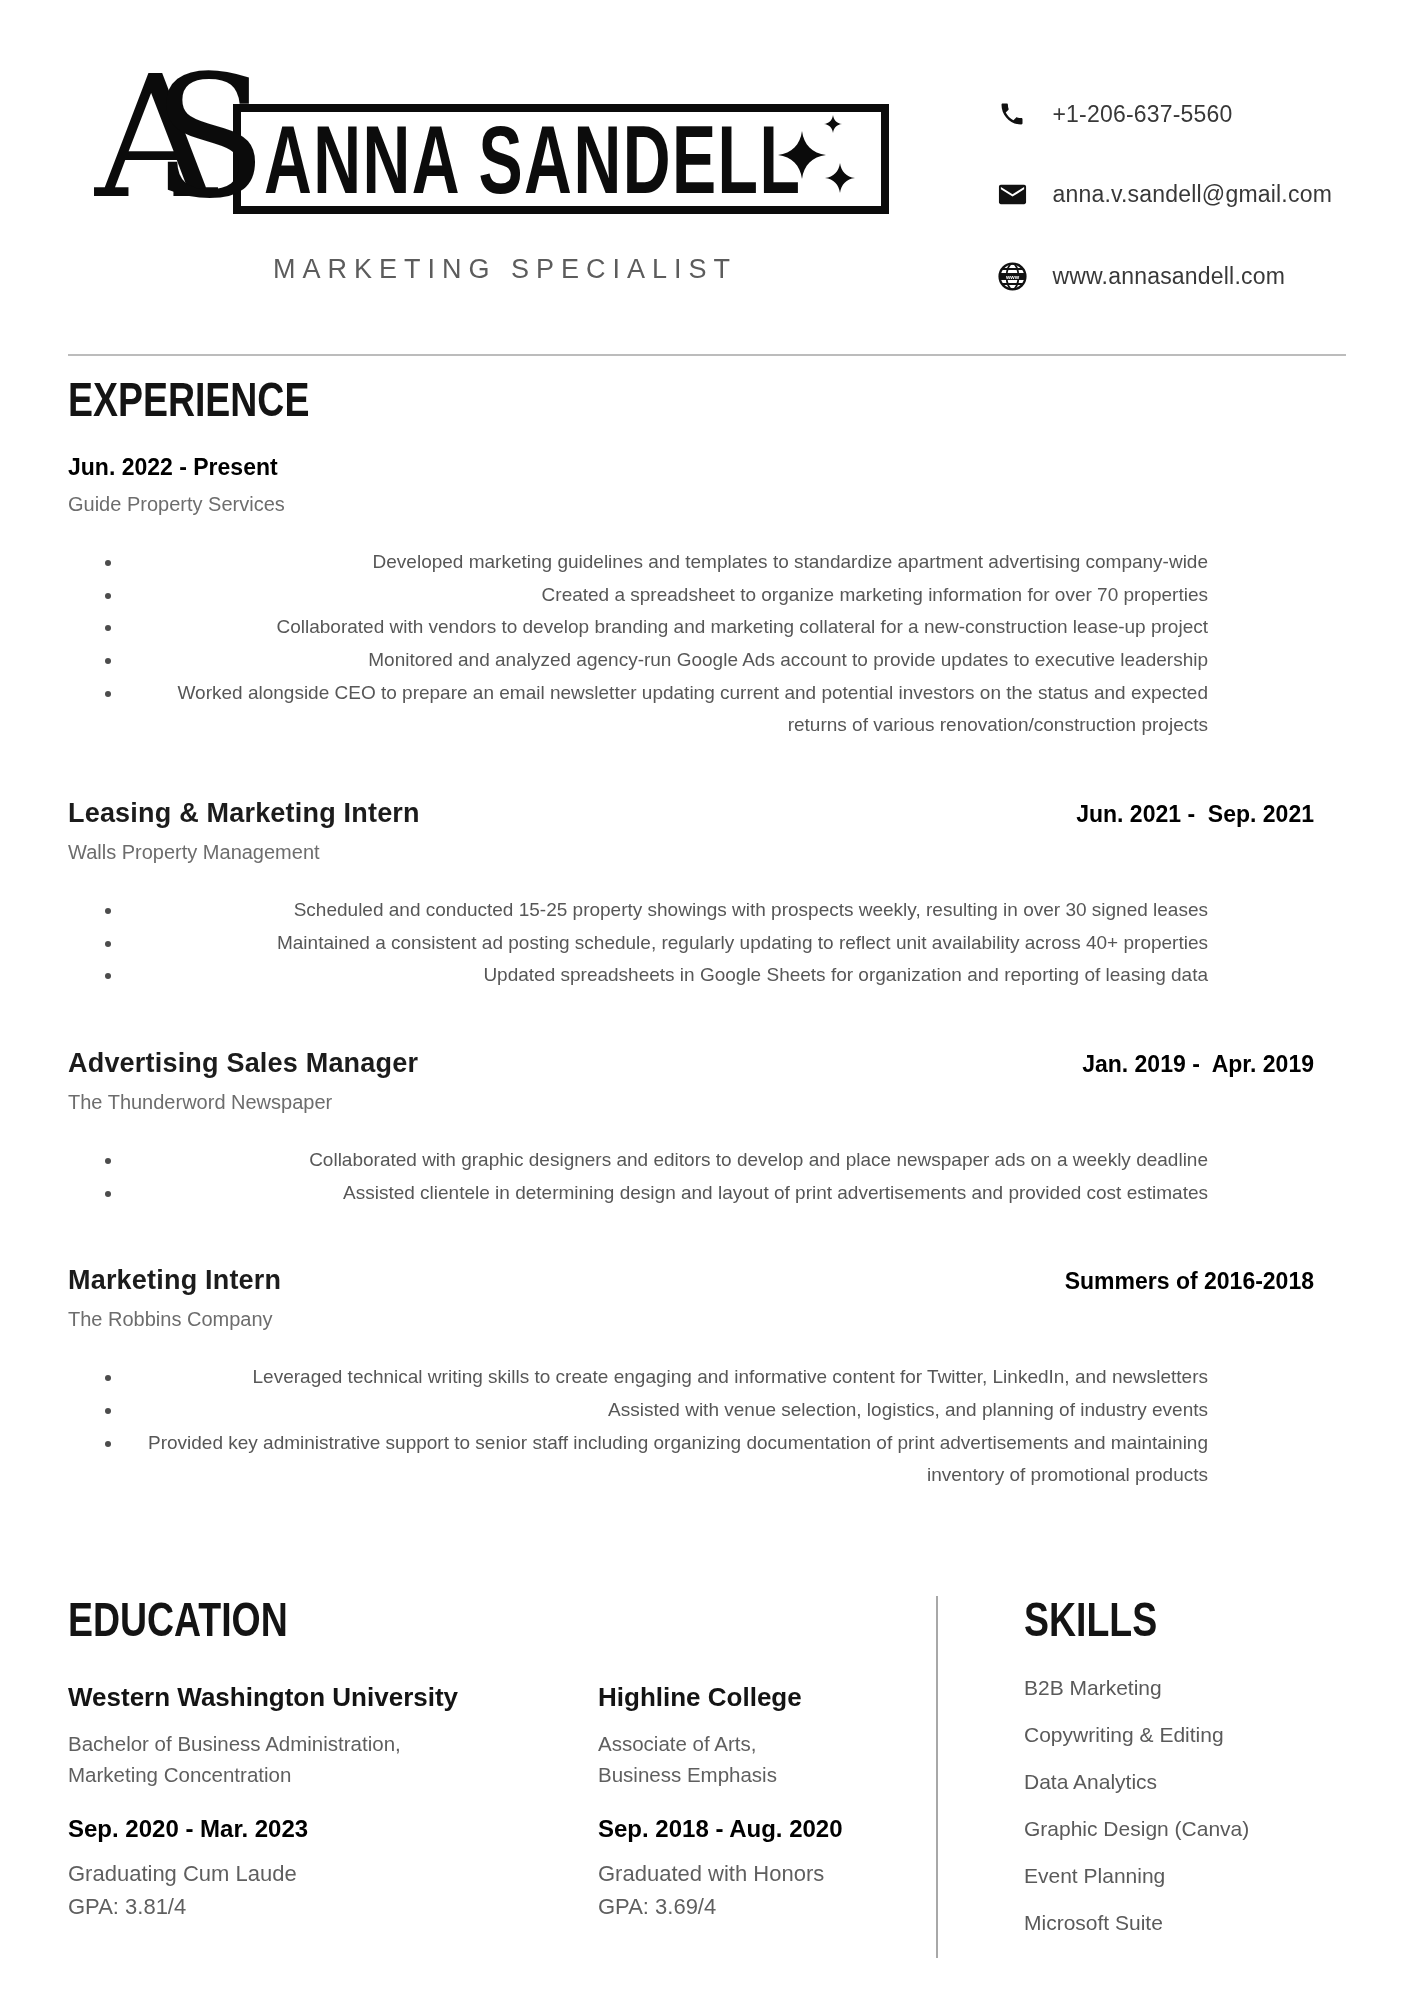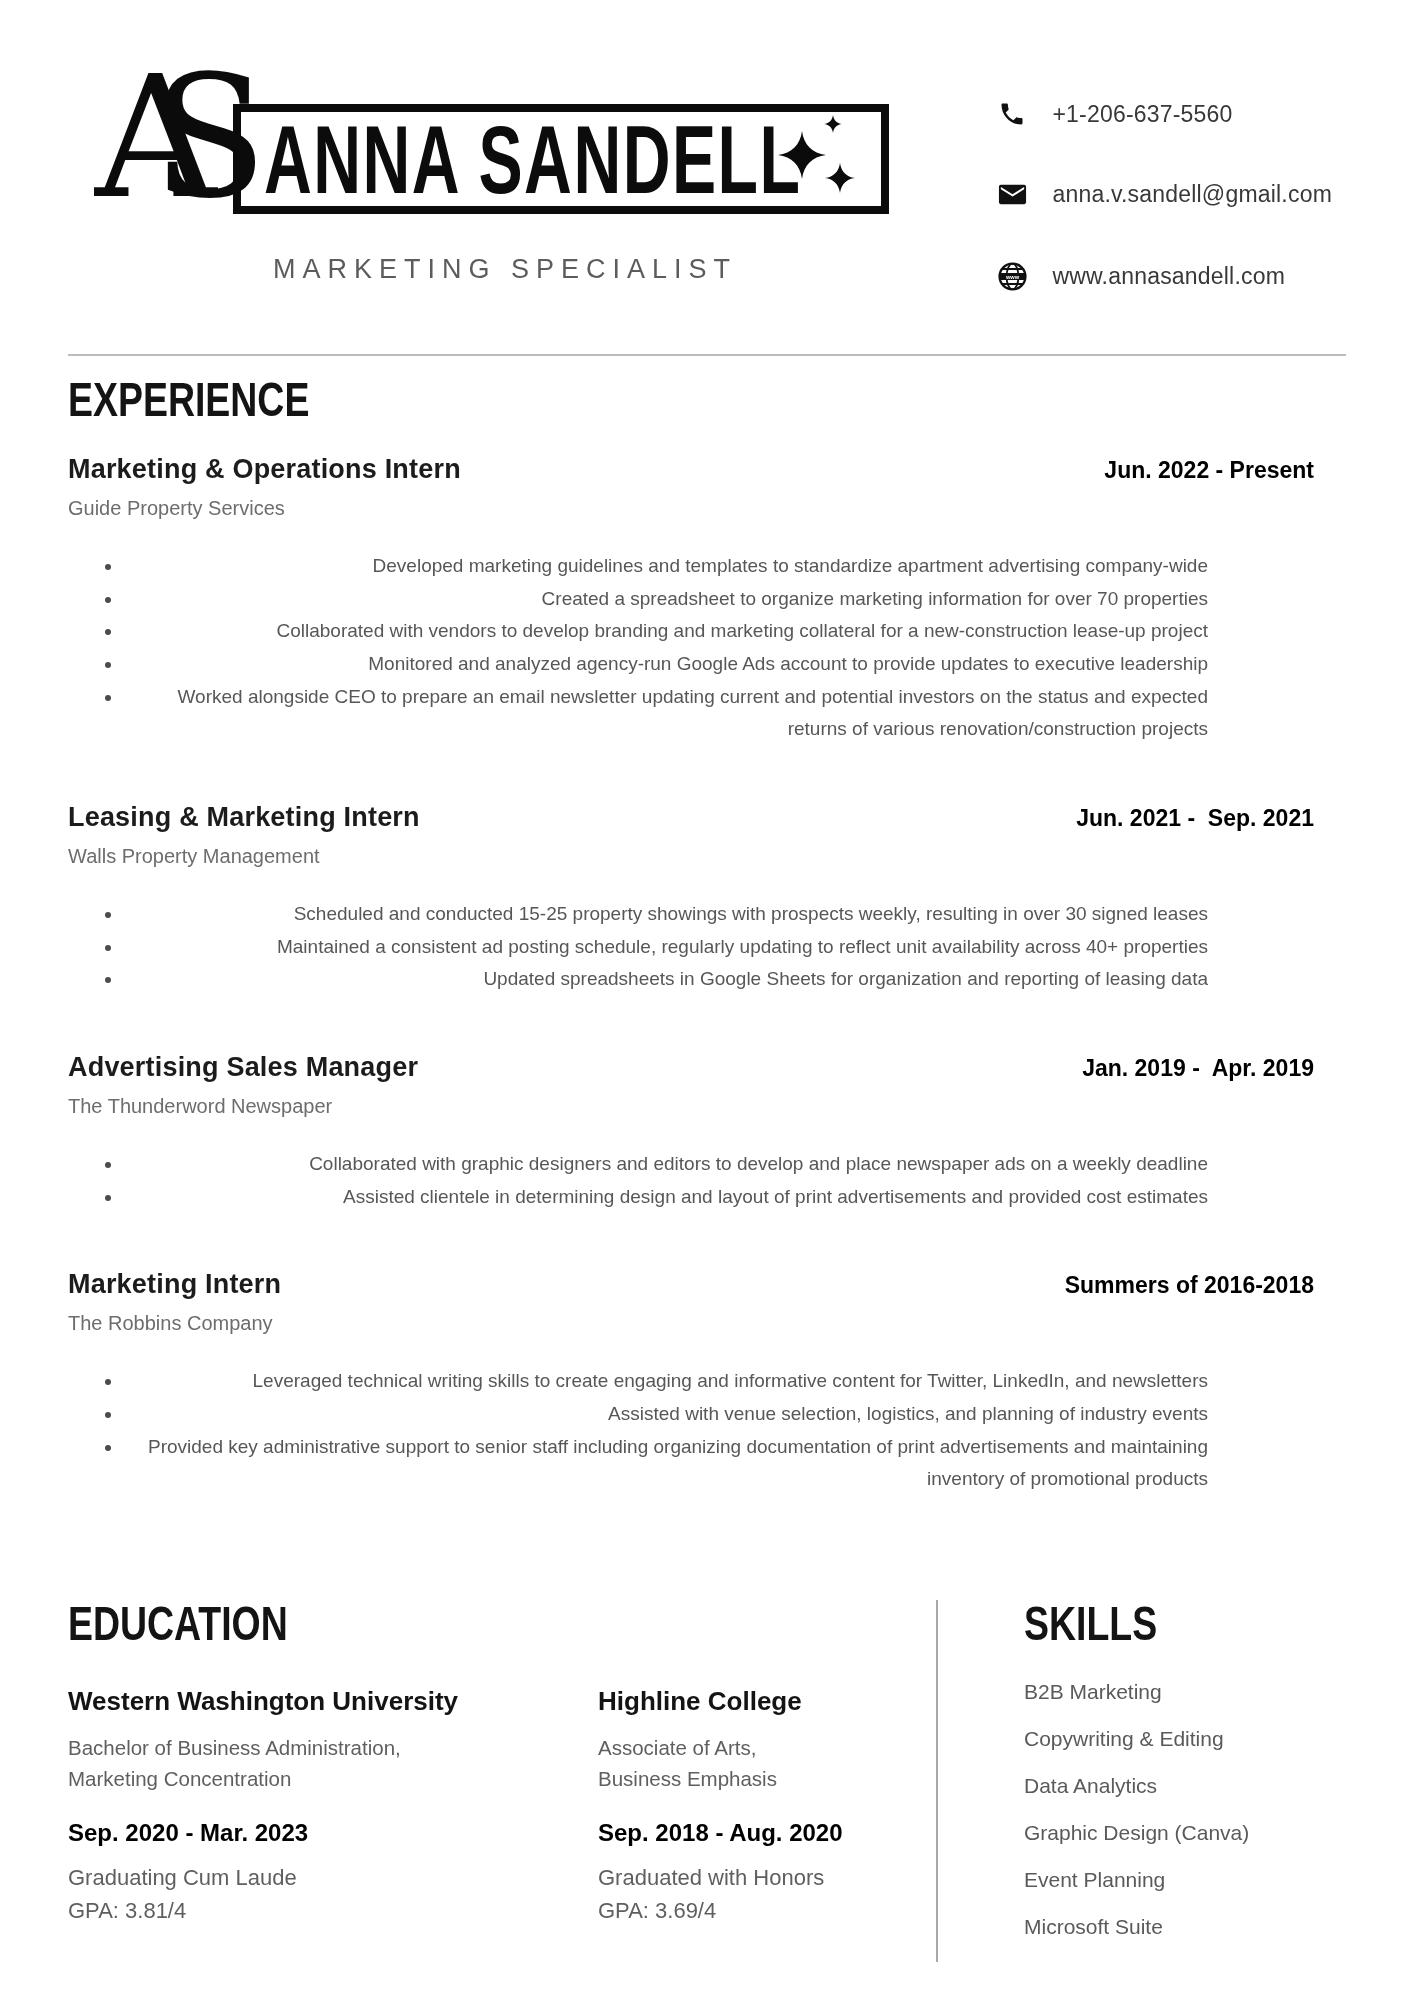--- a/index.html
+++ b/index.html
@@ -152,21 +152,20 @@
 
   <hr class="rule">
 
   <section>
     <h1 class="section-heading exp-heading"><span>EXPERIENCE</span></h1>
 
     <div class="jobs">
 
       <div class="job">
         <div class="job-head">
-          <span class="job-title">Marketing &amp; Operations Intern</span>
           <span class="job-date">Jun. 2022 - Present</span>
         </div>
         <div class="job-company">Guide Property Services</div>
         <ul class="job-bullets">
           <li>Developed marketing guidelines and templates to standardize apartment advertising company-wide</li>
           <li>Created a spreadsheet to organize marketing information for over 70 properties</li>
           <li>Collaborated with vendors to develop branding and marketing collateral for a new-construction lease-up project</li>
           <li>Monitored and analyzed agency-run Google Ads account to provide updates to executive leadership</li>
           <li>Worked alongside CEO to prepare an email newsletter updating current and potential investors on the status and expected returns of various renovation/construction projects</li>
         </ul>

